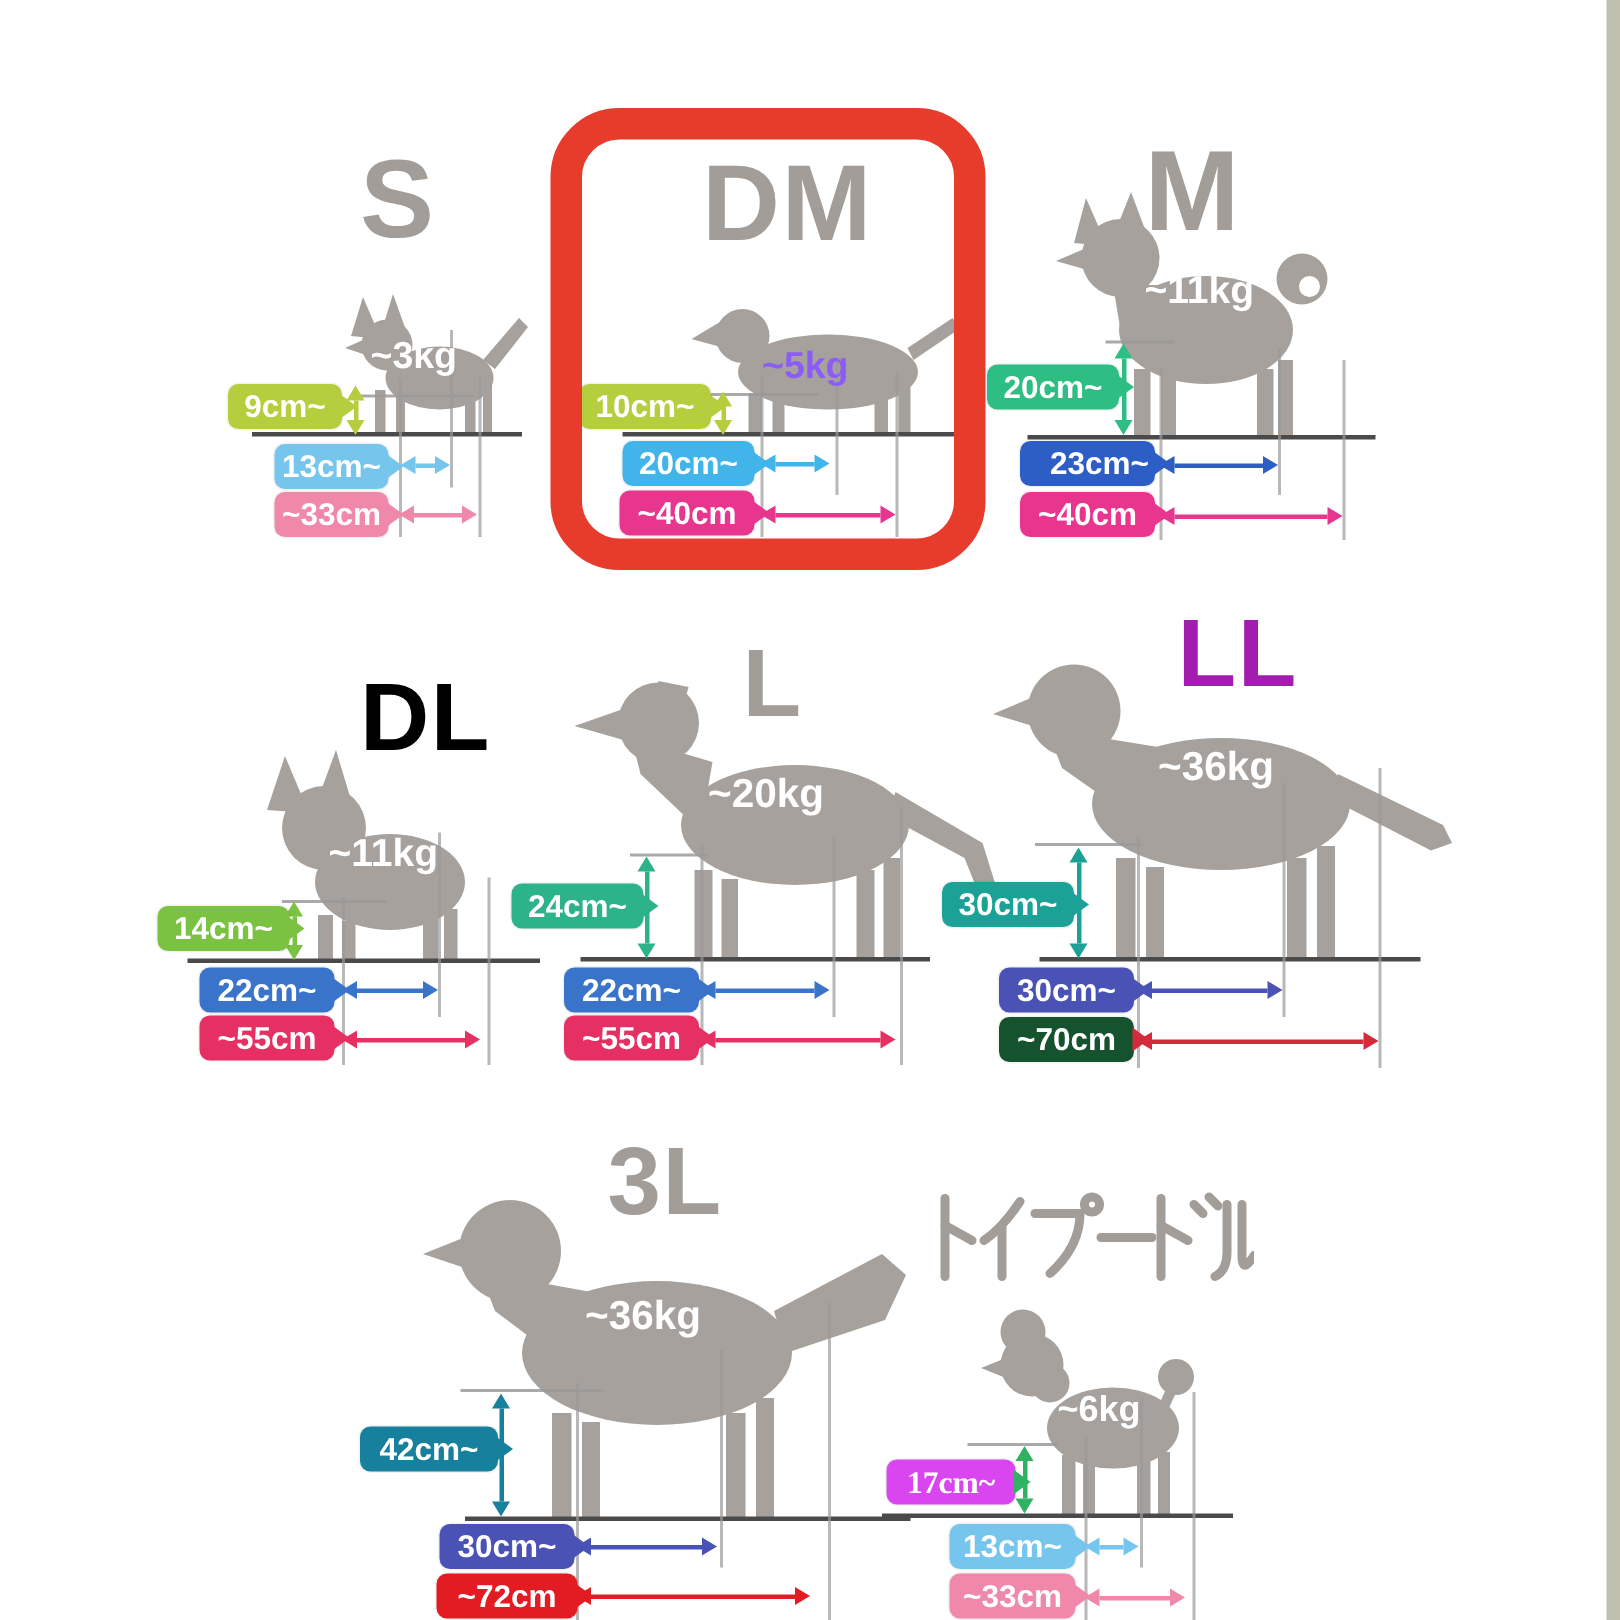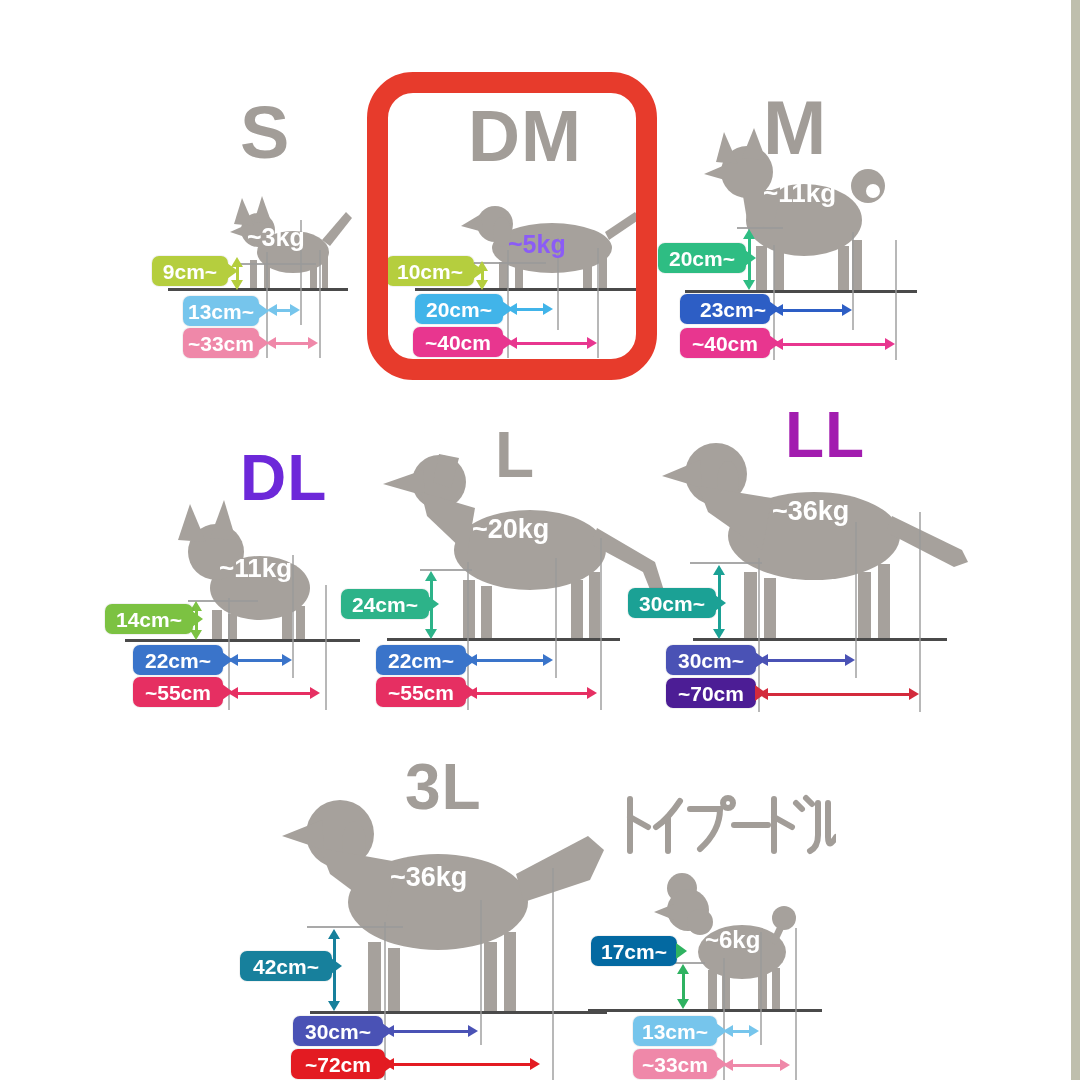--- a/index.html
+++ b/index.html
@@ -185,21 +185,21 @@
         <i class="tail"></i>
       </div>
     <div class="harrow" style="left: 773px; top: 336px; width: 122px; color: rgb(232, 54, 143);">
       <i class="hd l"></i>
         <i class="ln"></i>
         <i class="hd r"></i>
       </div>
   </div>
 
   <div>
-    <div class="size-title" style="left: 240px; top: 446px; font-size: 64px; color: #6d28d9;">DL</div>
+    <div class="size-title" style="left: 240px; top: 446px; font-size: 64px; color: #000000;">DL</div>
     <svg class="dog" style="left:168px;top:496px" width="168" height="145" viewBox="0 0 168 145">
       <g fill="#a6a19c">
         <ellipse cx="92" cy="92" rx="50" ry="32"></ellipse>
           <circle cx="48" cy="56" r="28"></circle>
         <polygon points="22,8 38,46 10,44"></polygon>
           <polygon points="56,4 68,44 42,42"></polygon>
         <rect x="44" y="114" width="10" height="31"></rect>
           <rect x="60" y="118" width="9" height="27"></rect>
         <rect x="114" y="114" width="10" height="31"></rect>
           <rect x="128" y="110" width="9" height="35"></rect>
@@ -324,21 +324,21 @@
       </div>
     <div class="badge" style="left: 666px; top: 645px; width: 90px; background-color: rgb(74, 82, 181); color: rgb(74, 82, 181);">
       <span class="lbl">30cm~</span>
         <i class="tail"></i>
       </div>
     <div class="harrow" style="left: 758px; top: 652px; width: 97px; color: rgb(74, 82, 181);">
       <i class="hd l"></i>
         <i class="ln"></i>
         <i class="hd r"></i>
       </div>
-    <div class="badge" style="left: 666px; top: 678px; width: 90px; background-color: #4c1d95; color: rgb(211, 42, 60);">
+    <div class="badge" style="left: 666px; top: 678px; width: 90px; background-color: #14532d; color: rgb(211, 42, 60);">
       <span class="lbl">~70cm</span>
         <i class="tail"></i>
       </div>
     <div class="harrow" style="left: 758px; top: 686px; width: 161px; color: rgb(211, 42, 60);">
       <i class="hd l"></i>
         <i class="ln"></i>
         <i class="hd r"></i>
       </div>
   </div>
 
@@ -432,21 +432,21 @@
     <div class="ground" style="left: 588px; top: 1009px; width: 234px; background-color: rgb(74, 74, 74);"></div>
     <div class="hline" style="left:645px;top:962px;width:60px"></div>
     <div class="vline" style="left:723px;top:958px;height:122px"></div>
     <div class="vline" style="left:760px;top:932px;height:113px"></div>
     <div class="vline" style="left:795px;top:928px;height:152px"></div>
     <div class="varrow" style="left: 675px; top: 964px; height: 45px; color: rgb(47, 178, 97);">
       <i class="hd u"></i>
         <i class="ln"></i>
         <i class="hd d"></i>
       </div>
-    <div class="badge" style="left: 591px; top: 936px; width: 86px; background-color: #0369a1; color: rgb(47, 178, 97);">
+    <div class="badge" style="left: 591px; top: 973px; width: 86px; background-color: #d946ef; color: rgb(47, 178, 97); font-family: Liberation Serif, serif;">
       <span class="lbl">17cm~</span>
         <i class="tail"></i>
       </div>
     <div class="badge" style="left: 633px; top: 1016px; width: 84px; background-color: rgb(118, 197, 236); color: rgb(118, 197, 236);">
       <span class="lbl">13cm~</span>
         <i class="tail"></i>
       </div>
     <div class="harrow" style="left: 723px; top: 1023px; width: 36px; color: rgb(118, 197, 236);">
       <i class="hd l"></i>
         <i class="ln"></i>

